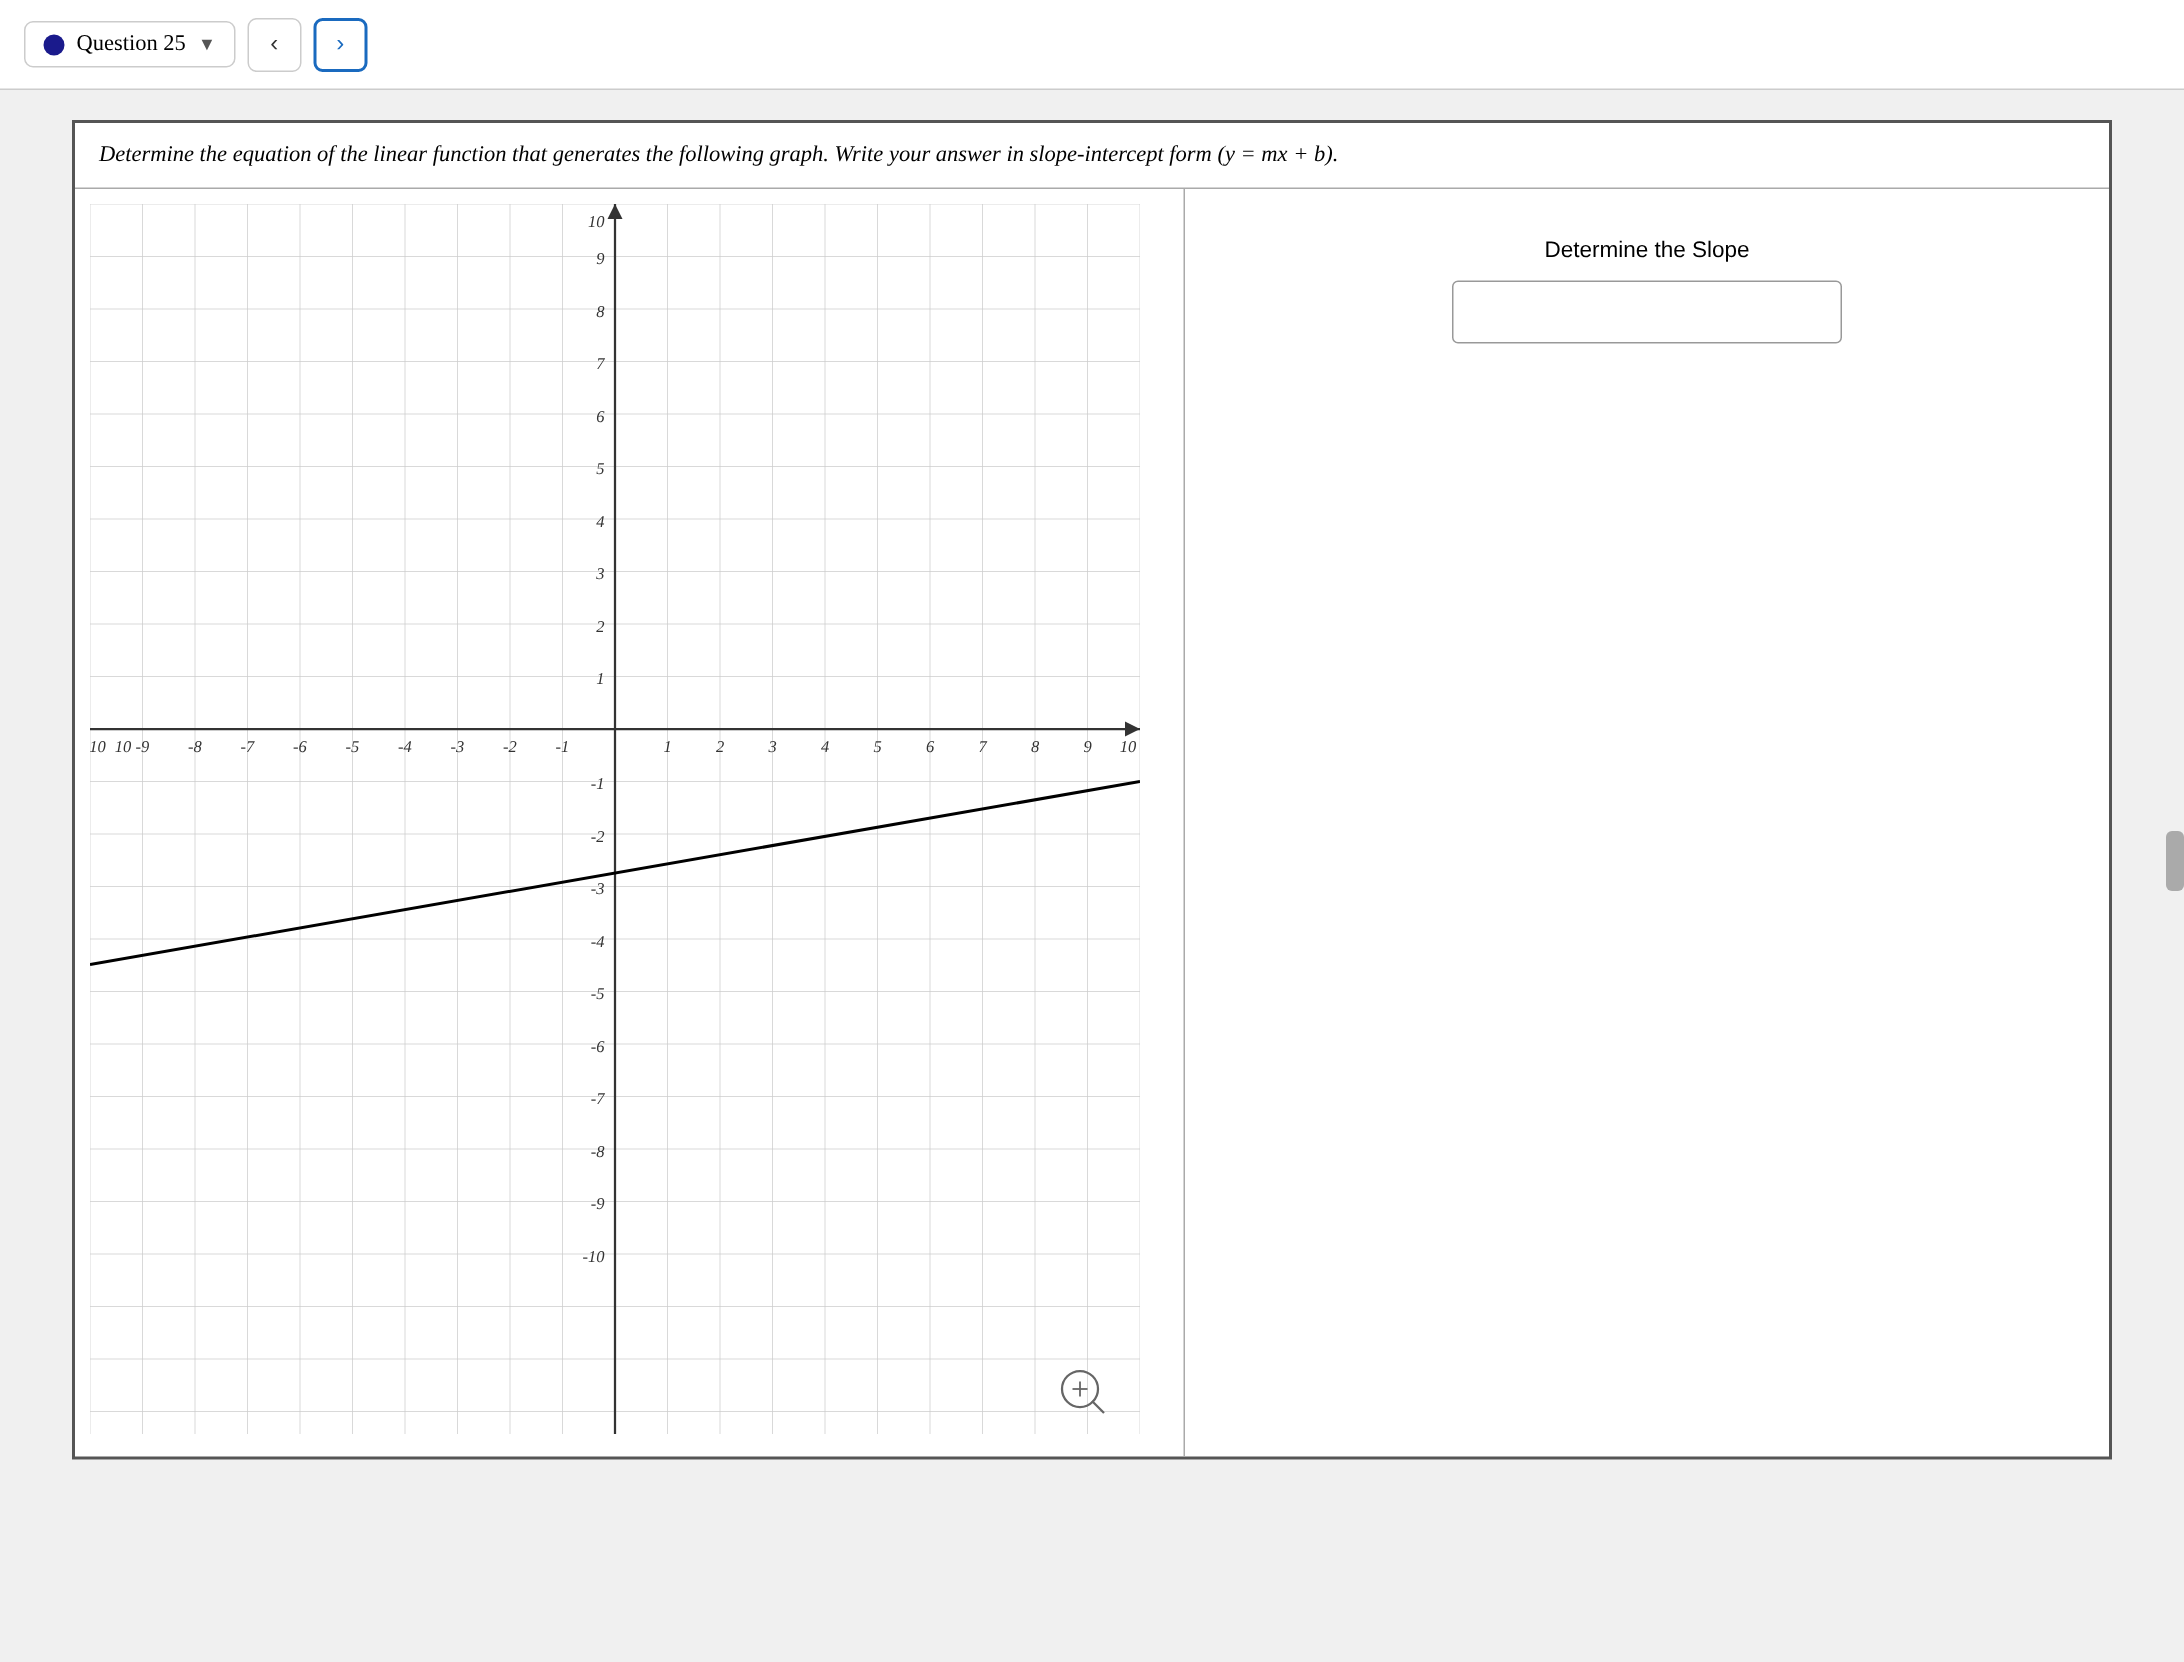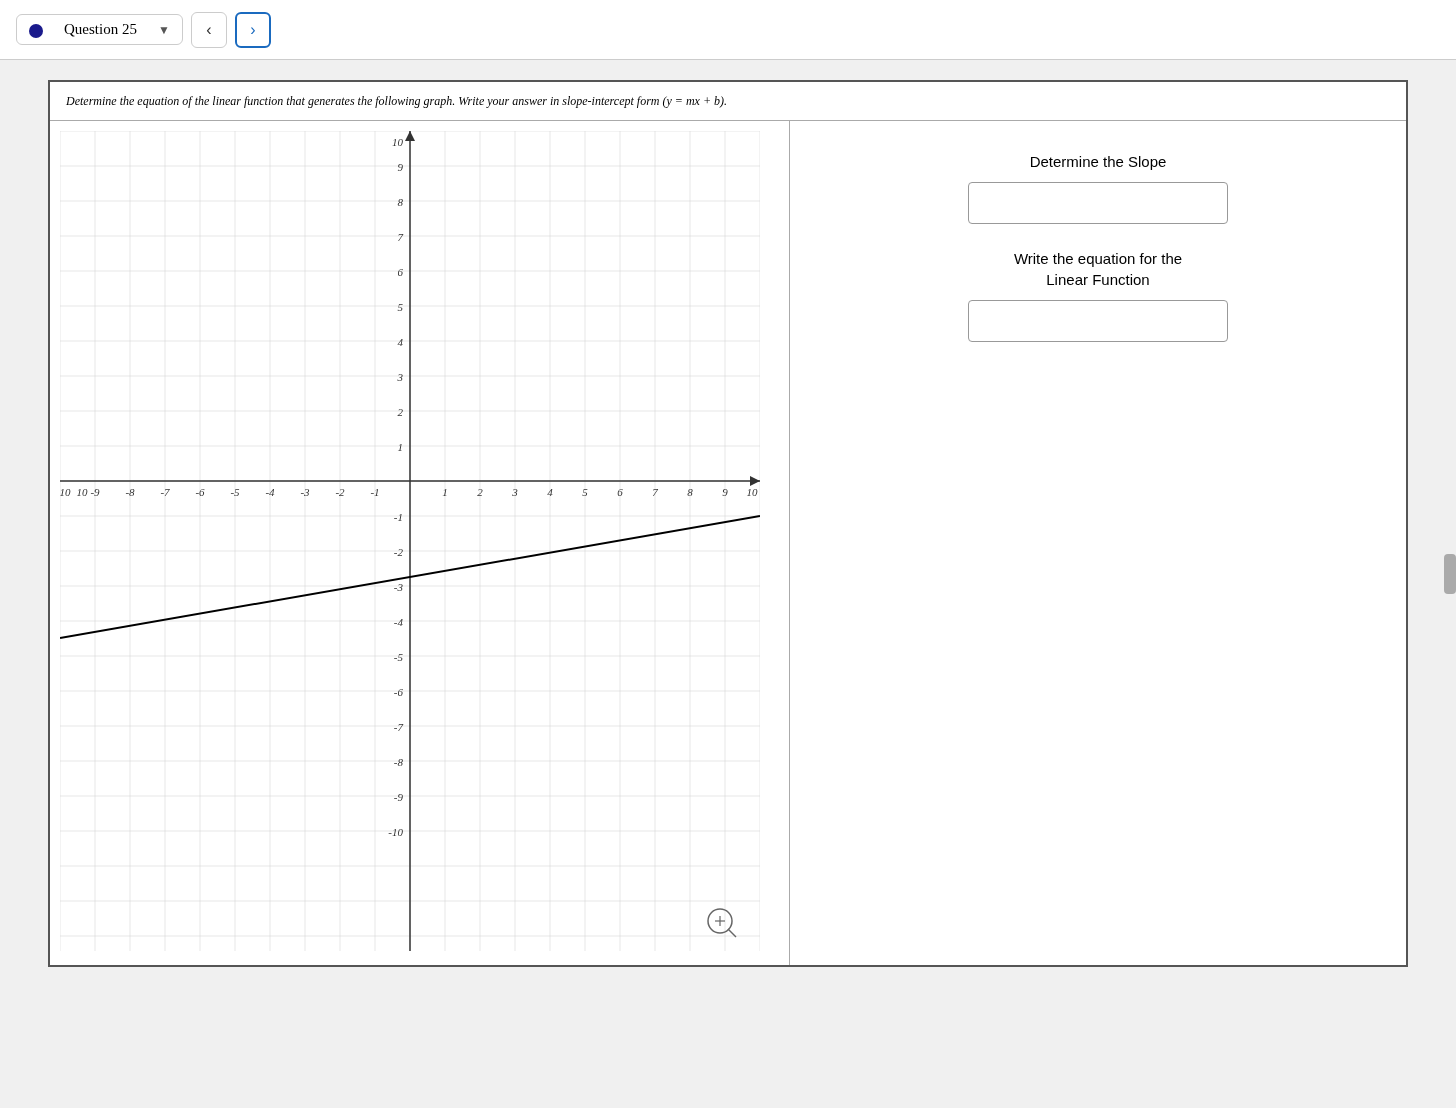--- a/index.html
+++ b/index.html
@@ -15,22 +15,22 @@
       display: flex;
       align-items: center;
       background: #fff;
       border-bottom: 1px solid #ccc;
       padding: 8px 16px;
       gap: 8px;
       height: 60px;
     }
     .question-selector {
       display: flex;
-      align-items: flex-end;
-      gap: 21px;
+      align-items: center;
+      gap: 8px;
       background: #fff;
       border: 1px solid #ccc;
       border-radius: 6px;
       padding: 6px 12px;
       cursor: pointer;
     }
     .question-dot {
       width: 14px;
       height: 14px;
       border-radius: 50%;
@@ -81,21 +81,21 @@
       text-align: center;
       padding: 10px;
       font-weight: bold;
       font-size: 17px;
     }
 
     .card-instructions {
       border-bottom: 1px solid #aaa;
       padding: 10px 16px;
       font-style: italic;
-      font-size: 12px;
+      font-size: 15px;
       line-height: 1.5;
     }
 
     .card-body {
       display: flex;
       flex-direction: row;
     }
 
     
     .graph-section {
@@ -325,23 +325,19 @@
       </div>
 
       <div class="right-panel">
 
         <div class="panel-section">
           <div class="panel-label">Determine the Slope</div>
           <input class="panel-input" type="text" placeholder="" style="">
         </div>
 
 
-        <div class="panel-section">
-          <div class="panel-label">Write the equation for the<br>Linear Function</div>
-          <input class="panel-input" type="text" placeholder="" style="">
-        </div>
 
       </div>
     </div>
   </div>
 </div>
 
 <div class="scrollbar-hint"></div>
 
 </body></html>

